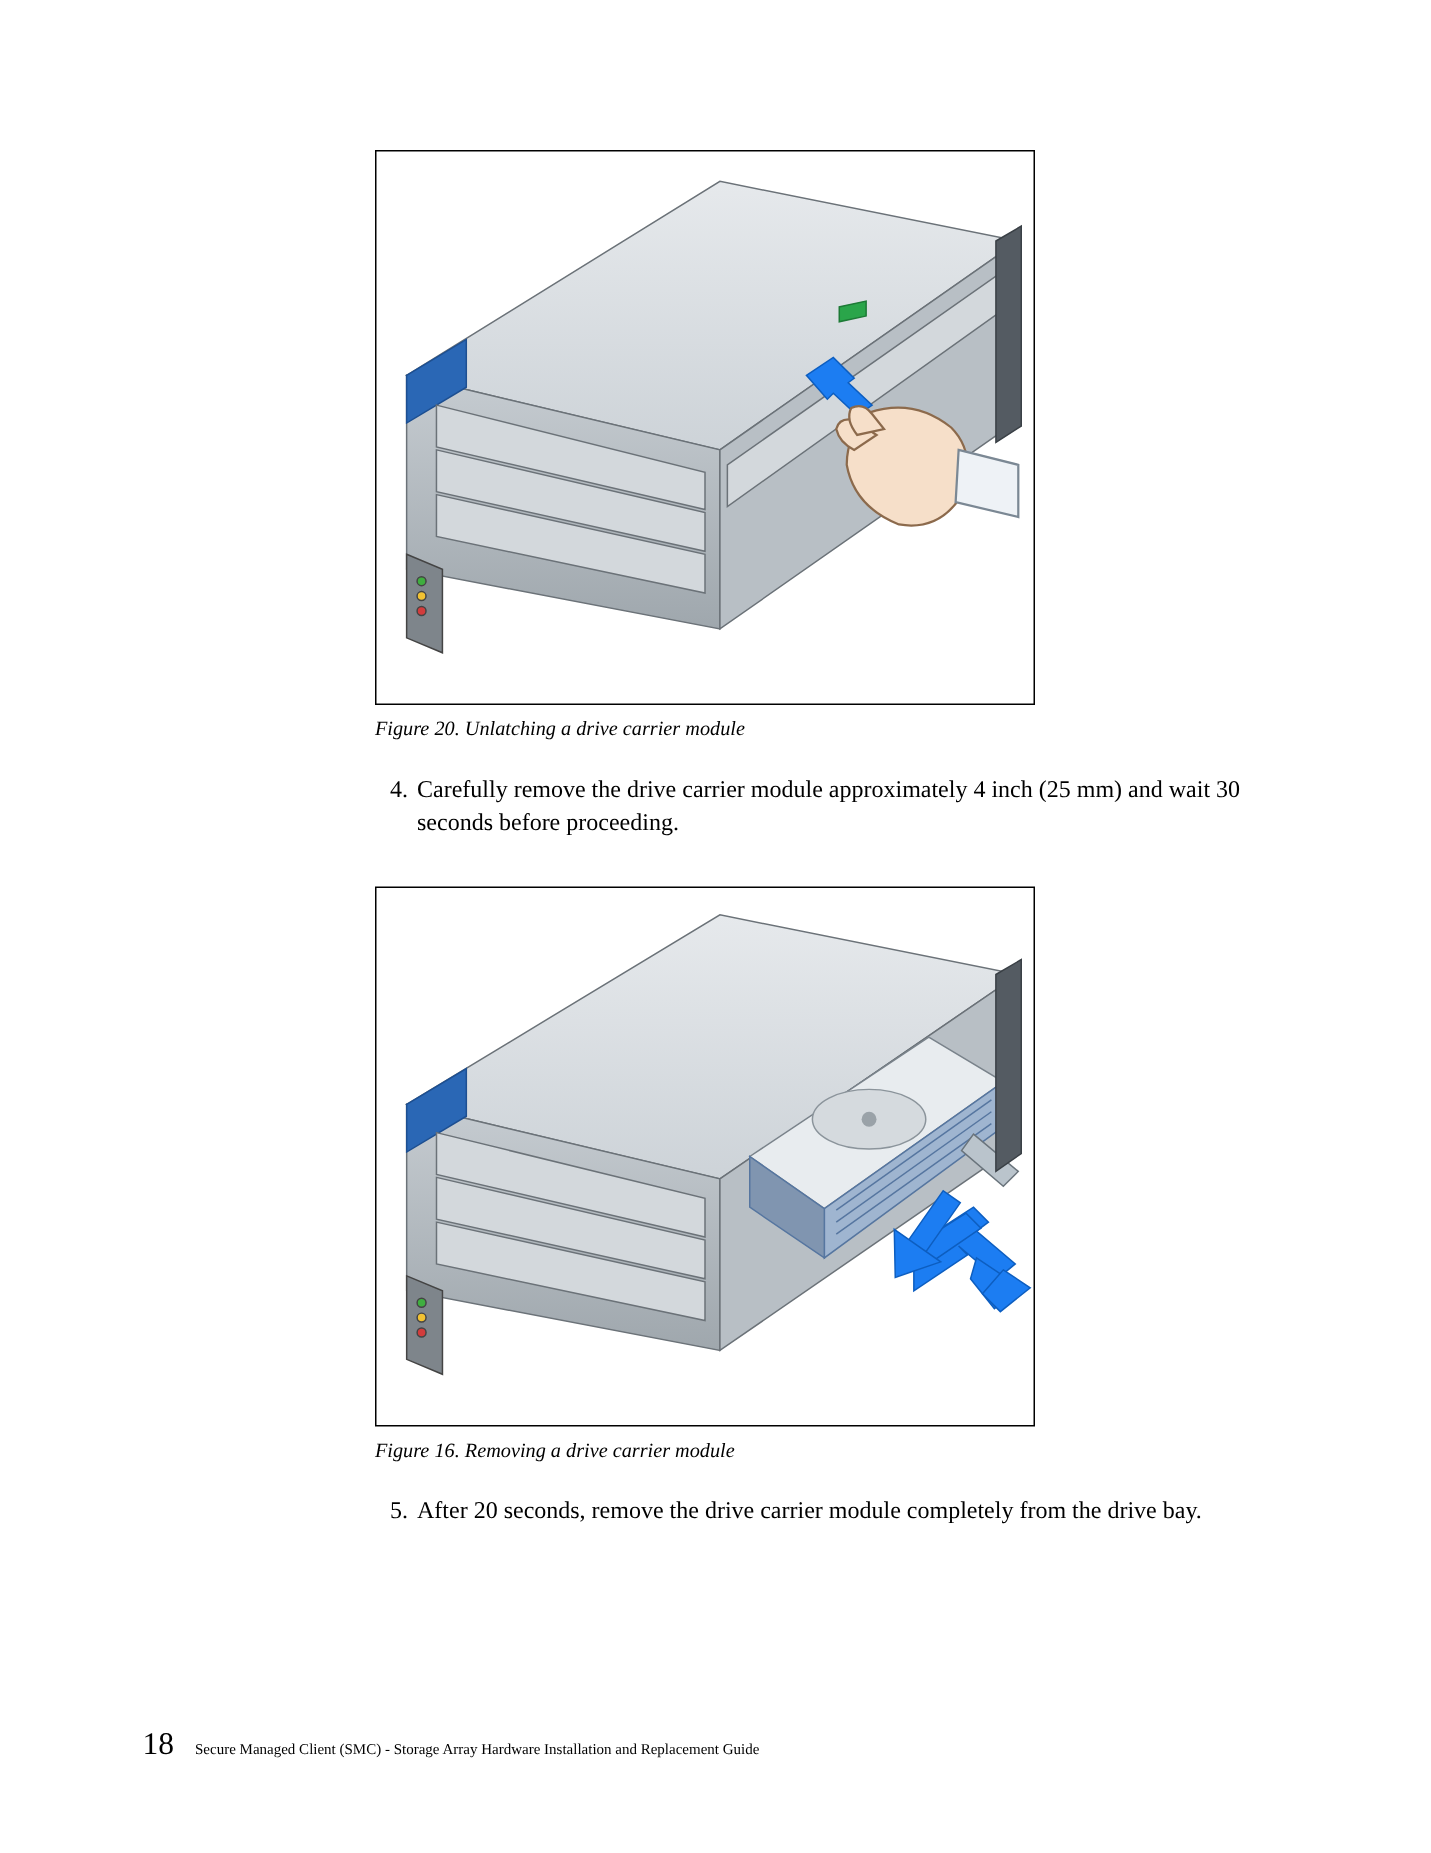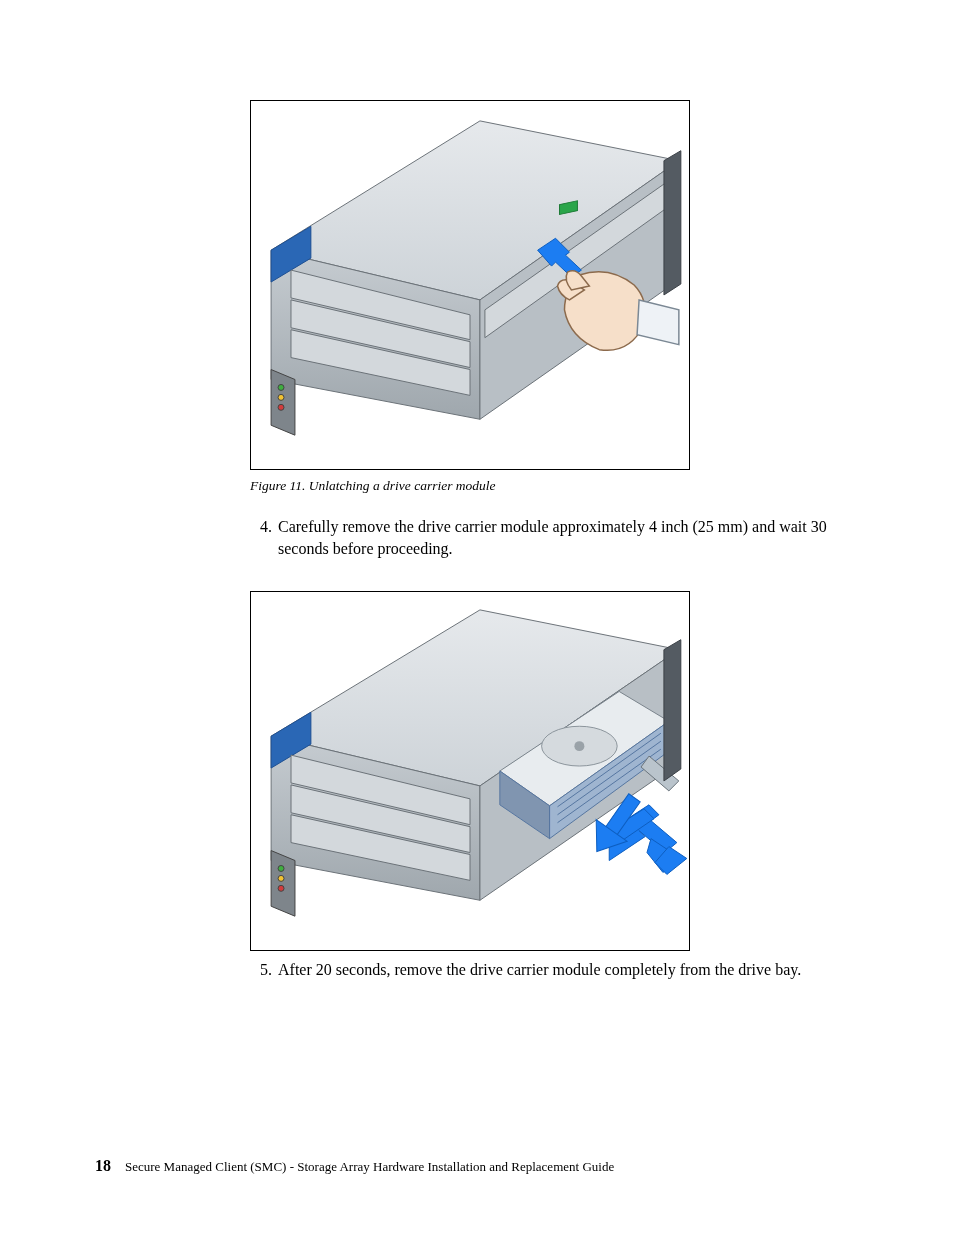--- a/index.html
+++ b/index.html
@@ -58,25 +58,25 @@
   .footer {
     position: absolute;
     left: 95px;
     bottom: 60px;
     display: flex;
     align-items: baseline;
     gap: 14px;
     font-size: 12.5px;
   }
   .page-num {
-    font-weight: bold;
-    font-size: 16px;
+    font-weight: normal;
+    font-size: 21px;
     text-align: right;
   }
-  .footer-title { font-size: 13px; }
+  .footer-title { font-size: 10px; }
 </style>
 </head>
 <body>
 
 <div class="page">
   <div class="content">
 
     <div class="figure">
       <svg viewBox="0 0 440 370">
         <defs>
@@ -124,21 +124,21 @@
         <g stroke="#444" fill="#7e858b">
           <polygon points="20,270 44,280 44,336 20,326"></polygon>
           <circle cx="30" cy="288" r="3" fill="#3fae3f"></circle>
           <circle cx="30" cy="298" r="3" fill="#f2c232"></circle>
           <circle cx="30" cy="308" r="3" fill="#d23c3c"></circle>
         </g>
 
         <polygon points="415,60 432,50 432,184 415,195" fill="#545b62" stroke="#3a4046"></polygon>
       </svg>
     </div>
-    <div class="caption">Figure 11. Unlatching a drive carrier module</div>
+    <div class="caption">Figure 20. Unlatching a drive carrier module</div>
 
     <div class="step">
       <div class="step-num">4.</div>
       <div class="step-text">Carefully remove the drive carrier module approximately 4 inch (25 mm) and wait 30 seconds before proceeding.</div>
     </div>
 
     <div class="figure" style="height:360px">
       <svg viewBox="0 0 440 360">
         <defs>
           <linearGradient id="top2" x1="0" y1="0" x2="0" y2="1">
@@ -199,20 +199,21 @@
 
         <g stroke="#444" fill="#7e858b">
           <polygon points="20,260 44,270 44,326 20,316"></polygon>
           <circle cx="30" cy="278" r="3" fill="#3fae3f"></circle>
           <circle cx="30" cy="288" r="3" fill="#f2c232"></circle>
           <circle cx="30" cy="298" r="3" fill="#d23c3c"></circle>
         </g>
         <polygon points="415,58 432,48 432,178 415,190" fill="#545b62" stroke="#3a4046"></polygon>
       </svg>
     </div>
+    <div class="caption">Figure 16. Removing a drive carrier module</div>
 
     <div class="step">
       <div class="step-num">5.</div>
       <div class="step-text">After 20 seconds, remove the drive carrier module completely from the drive bay.</div>
     </div>
 
   </div>
 
   <div class="footer">
     <span class="page-num">18</span>

